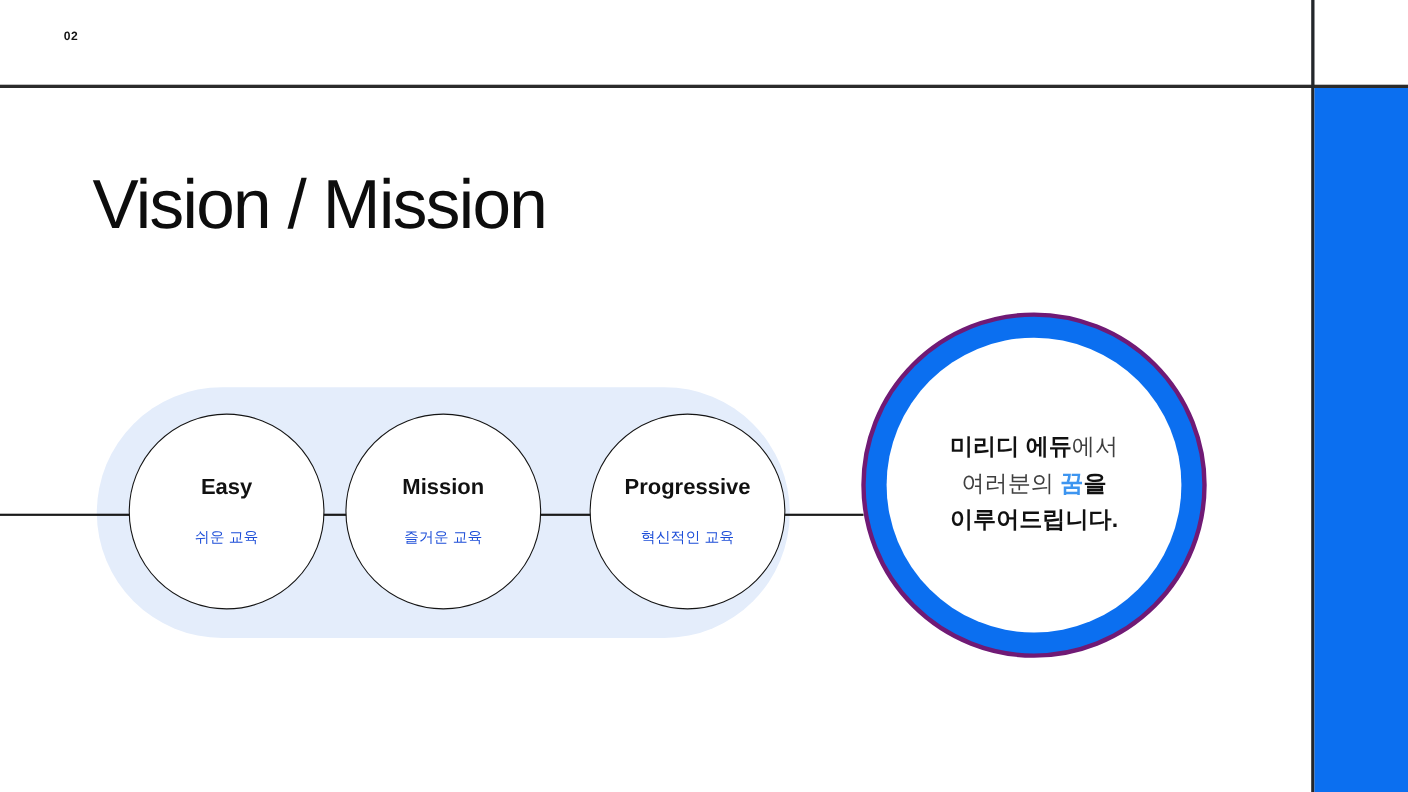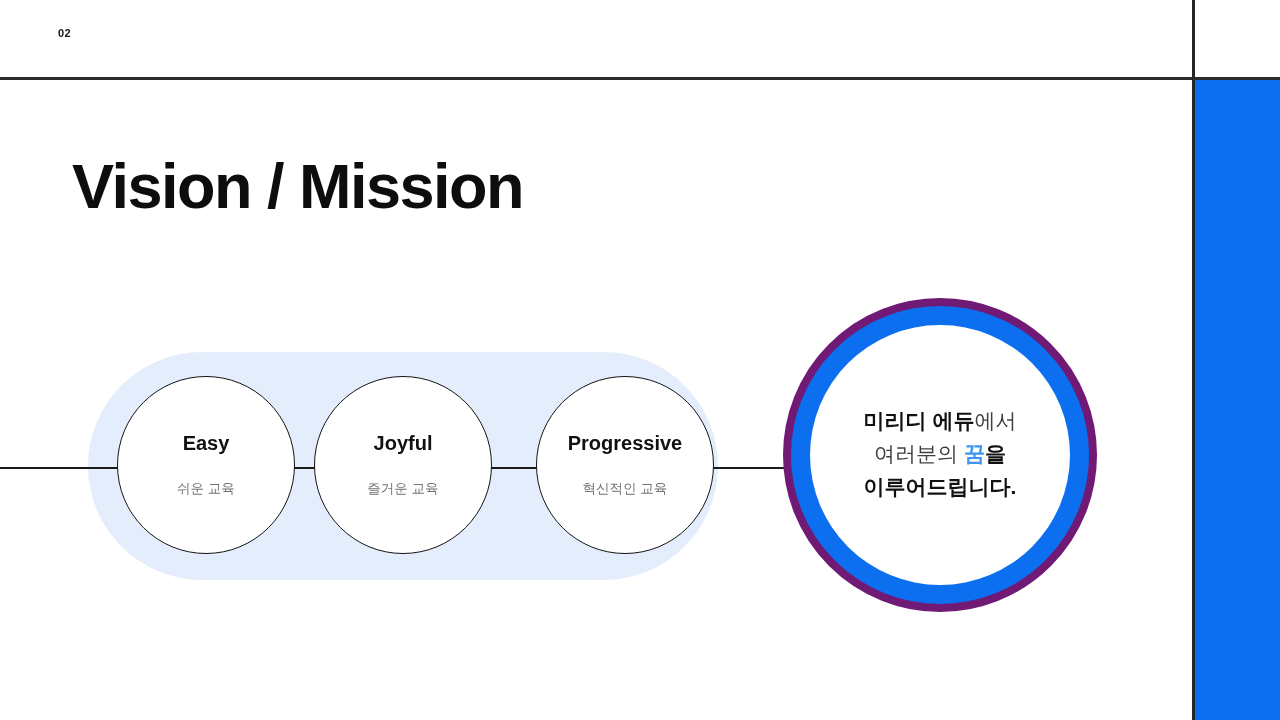--- a/index.html
+++ b/index.html
@@ -29,22 +29,22 @@
     background: var(--accent, #0b6ff0);
   }
 
   .page-num {
     position: absolute; left: 58px; top: 27px;
     font-size: 11px; font-weight: 700; letter-spacing: 0.5px;
     color: #141414;
   }
 
   .slide-title {
-    position: absolute; left: 72px; top: 150px;
-    font-size: 63px; font-weight: 700; letter-spacing: -1.5px;
+    position: absolute; left: 84px; top: 150px;
+    font-size: 63px; font-weight: 400; letter-spacing: -1.5px;
     color: #0d0d0d;
   }
 
   
   .pill {
     position: absolute; left: 88px; top: 352px;
     width: 630px; height: 228px;
     border-radius: 114px;
     background: var(--pill, #e4edfb);
     z-index: 1;
@@ -63,29 +63,29 @@
     border: 1.5px solid #141414;
     display: flex; flex-direction: column;
     align-items: center; justify-content: center;
     gap: 25px;
     z-index: 3;
   }
   .value-circle.c1 { left: 117px; }
   .value-circle.c2 { left: 314px; }
   .value-circle.c3 { left: 536px; }
   .value-label { font-size: 20px; font-weight: 700; color: #111111; }
-  .value-sublabel { font-size: 13.5px; font-weight: 400; color: #737373; }
+  .value-sublabel { font-size: 13.5px; font-weight: 400; color: #1d4ed8; }
 
   
   .mission-circle {
-    position: absolute; left: 783px; top: 298px;
+    position: absolute; left: 783px; top: 284px;
     width: 314px; height: 314px;
     border-radius: 50%;
     background: var(--accent, #0b6ff0);
-    border: 8px solid #701a75;
+    border: 4px solid #701a75;
     z-index: 3;
   }
   .mission-inner {
     position: absolute; inset: 19px;
     border-radius: 50%;
     background: #ffffff;
     display: flex; align-items: center; justify-content: center;
   }
   .mission-text {
     font-size: 21px; line-height: 33px;
@@ -109,21 +109,21 @@
 
 <div class="pill"></div>
 <div class="connector"></div>
 
 <div class="value-circle c1">
   <div class="value-label">Easy</div>
   <div class="value-sublabel">쉬운 교육</div>
 </div>
 
 <div class="value-circle c2">
-  <div class="value-label">Joyful</div>
+  <div class="value-label">Mission</div>
   <div class="value-sublabel">즐거운 교육</div>
 </div>
 
 <div class="value-circle c3">
   <div class="value-label">Progressive</div>
   <div class="value-sublabel">혁신적인 교육</div>
 </div>
 
 <div class="mission-circle">
   <div class="mission-inner">

